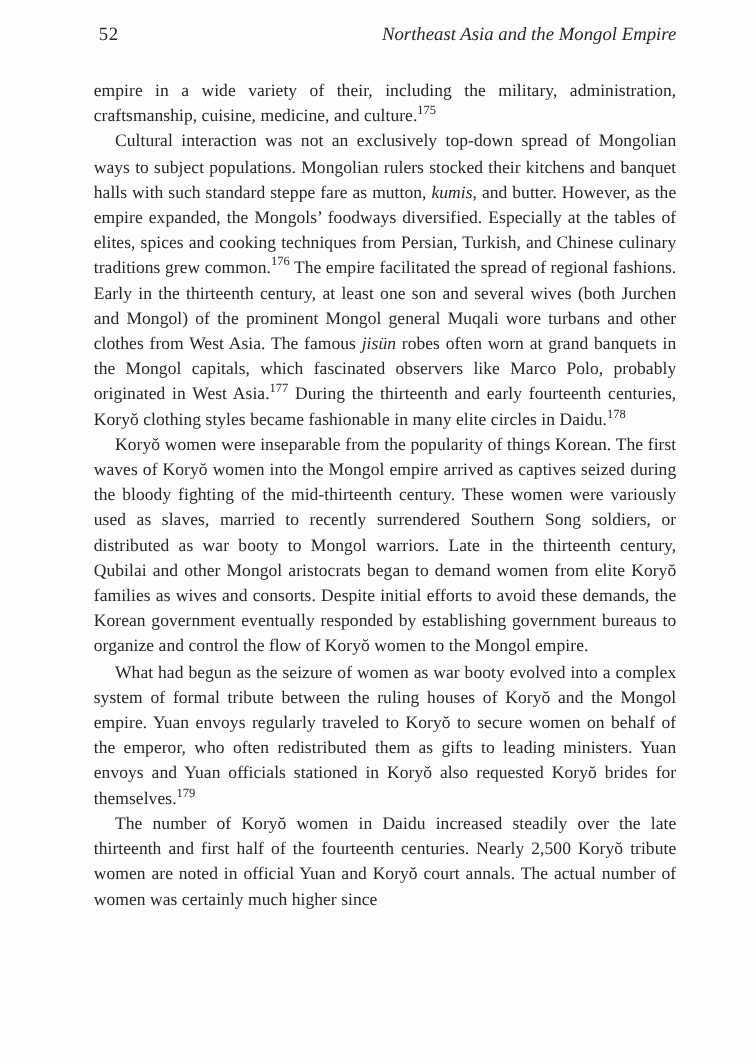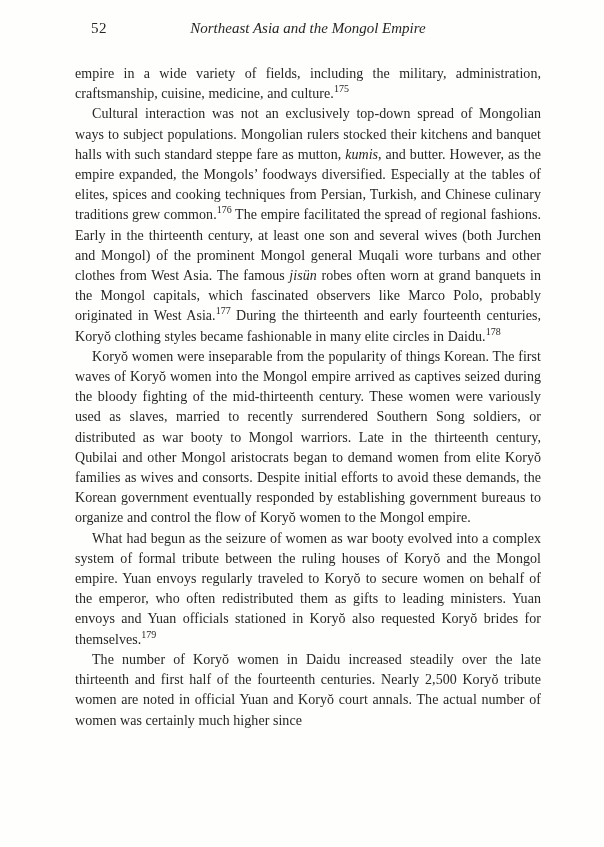--- a/index.html
+++ b/index.html
@@ -16,27 +16,27 @@
   .header {
     position: absolute;
     top: 20px;
     left: 75px;
     width: 466px;
     height: 22px;
     font-size: 15px;
   }
   .page-number {
     position: absolute;
-    left: 16px;
+    left: 4px;
     top: 0;
     letter-spacing: 0.5px;
   }
   .running-title {
     width: 100%;
-    text-align: center;
+    text-align: right;
     font-style: italic;
   }
   .body-text {
     position: absolute;
     top: 64px;
     left: 75px;
     width: 466px;
     font-size: 14px;
     line-height: 20.2px;
     text-align: justify;
@@ -54,19 +54,19 @@
 </style>
 </head>
 <body>
 
 <div class="page">
   <div class="header">
     <span class="page-number">52</span>
     <div class="running-title">Northeast Asia and the Mongol Empire</div>
   </div>
   <div class="body-text">
-      <p class=""><span>empire in a wide variety of fields, including the military, administration, craftsmanship, cuisine, medicine, and culture.</span><sup>175</sup></p>
+      <p class=""><span>empire in a wide variety of their, including the military, administration, craftsmanship, cuisine, medicine, and culture.</span><sup>175</sup></p>
       <p class="indent"><span>Cultural interaction was not an exclusively top-down spread of Mongolian ways to subject populations. Mongolian rulers stocked their kitchens and banquet halls with such standard steppe fare as mutton, </span><em>kumis</em><span>, and butter. However, as the empire expanded, the Mongols’ foodways diversified. Especially at the tables of elites, spices and cooking techniques from Persian, Turkish, and Chinese culinary traditions grew common.</span><sup>176</sup><span> The empire facilitated the spread of regional fashions. Early in the thirteenth century, at least one son and several wives (both Jurchen and Mongol) of the prominent Mongol general Muqali wore turbans and other clothes from West Asia. The famous </span><em>jisün</em><span> robes often worn at grand banquets in the Mongol capitals, which fascinated observers like Marco Polo, probably originated in West Asia.</span><sup>177</sup><span> During the thirteenth and early fourteenth centuries, Koryŏ clothing styles became fashionable in many elite circles in Daidu.</span><sup>178</sup></p>
       <p class="indent"><span>Koryŏ women were inseparable from the popularity of things Korean. The first waves of Koryŏ women into the Mongol empire arrived as captives seized during the bloody fighting of the mid-thirteenth century. These women were variously used as slaves, married to recently surrendered Southern Song soldiers, or distributed as war booty to Mongol warriors. Late in the thirteenth century, Qubilai and other Mongol aristocrats began to demand women from elite Koryŏ families as wives and consorts. Despite initial efforts to avoid these demands, the Korean government eventually responded by establishing government bureaus to organize and control the flow of Koryŏ women to the Mongol empire.</span></p>
       <p class="indent"><span>What had begun as the seizure of women as war booty evolved into a complex system of formal tribute between the ruling houses of Koryŏ and the Mongol empire. Yuan envoys regularly traveled to Koryŏ to secure women on behalf of the emperor, who often redistributed them as gifts to leading ministers. Yuan envoys and Yuan officials stationed in Koryŏ also requested Koryŏ brides for themselves.</span><sup>179</sup></p>
       <p class="indent"><span>The number of Koryŏ women in Daidu increased steadily over the late thirteenth and first half of the fourteenth centuries. Nearly 2,500 Koryŏ tribute women are noted in official Yuan and Koryŏ court annals. The actual number of women was certainly much higher since</span></p>
     </div>
 </div>
 
 </body></html>

